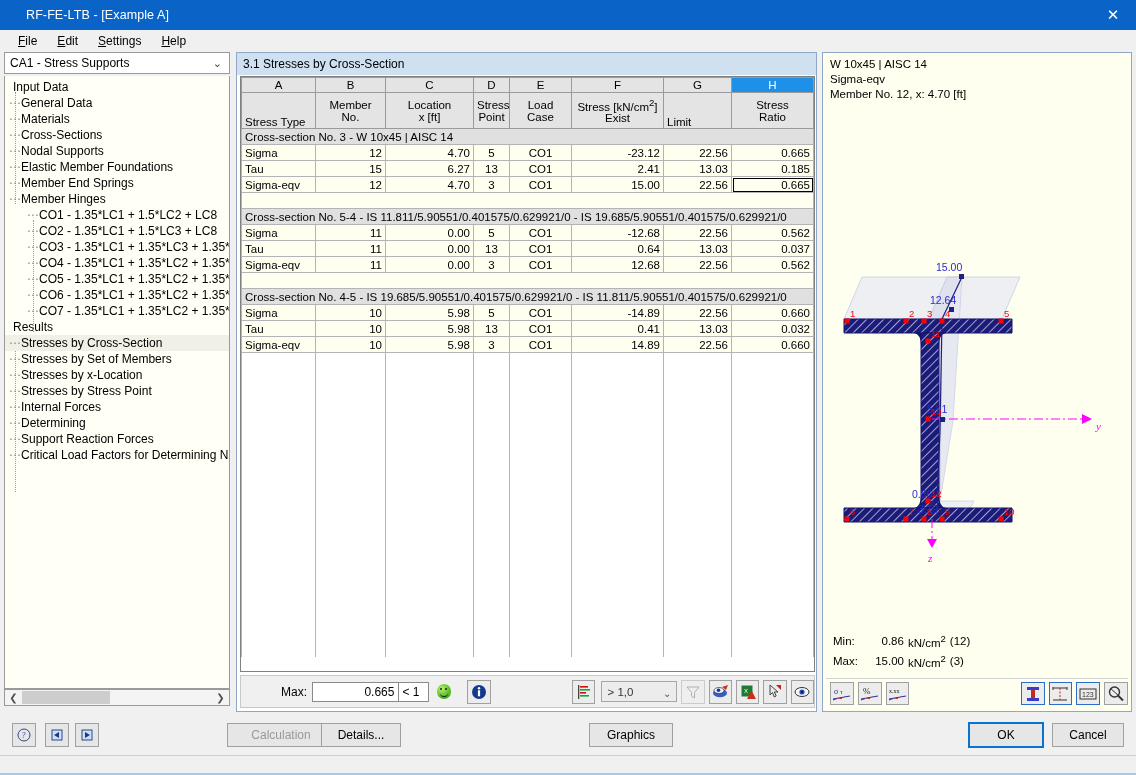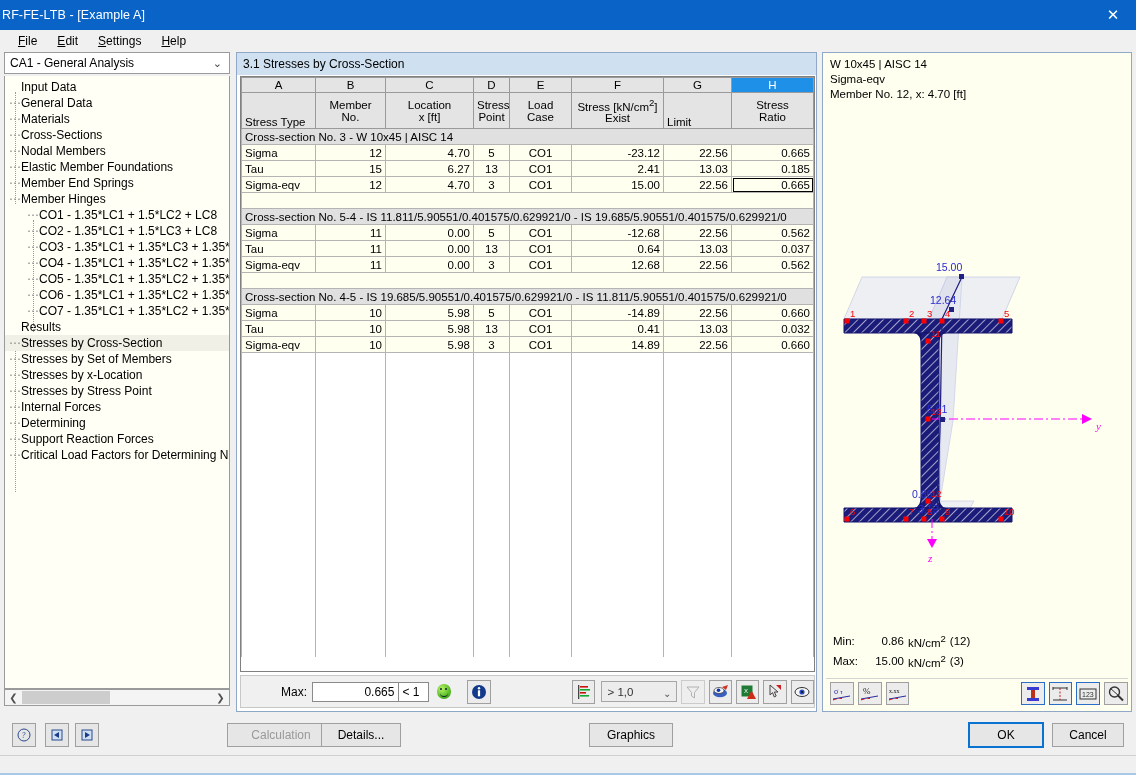--- a/index.html
+++ b/index.html
@@ -10,21 +10,21 @@
     font-size:12px;
     background:#f0f0f0;
     overflow:hidden;
     -webkit-font-smoothing: none;
   }
   
   #titlebar {
     height:30px; background:#0a64c8; color:#fff;
     display:flex; align-items:center; position:relative;
   }
-  #titlebar .title { padding-left:2px; font-size:12.5px; letter-spacing:.1px;}
+  #titlebar .title { padding-left:26px; font-size:12.5px; letter-spacing:.1px;}
   #titlebar .close {
     position:absolute; right:0; top:0; width:46px; height:30px;
     display:flex; align-items:center; justify-content:center;
     font-size:15px; color:#fff; cursor:pointer;
   }
   
   #menubar { height:22px; background:#f0f0f0; display:flex; align-items:center; padding-left:8px; }
   #menubar .mi { padding:2px 10px; font-size:12px; color:#000; cursor:default; }
   #menubar .mi u { text-decoration:underline; }
 
@@ -38,21 +38,21 @@
     display:flex; align-items:center; padding-left:5px; font-size:12px;
     position:relative;
   }
   #combo .arrow { position:absolute; right:7px; top:4px; color:#444; font-size:11px; }
   #tree {
     position:absolute; top:24px; left:0; width:226px; height:613px;
     border:1px solid #9a9a9a; border-top:none; background:#fffff5;
     overflow:hidden; padding-top:3px;
   }
   .tnode { height:16px; line-height:16px; font-size:12px; white-space:nowrap; padding-left:4px; color:#000;}
-  .tnode.l1 { padding-left:16px; }
+  .tnode.l1 { padding-left:8px; }
   .tnode.l2 { padding-left:16px; position:relative;}
   .tnode.l3 { padding-left:34px; position:relative;}
   .tnode.l2:before { content:"⋯"; position:absolute; left:4px; color:#888; letter-spacing:-1px;}
   .tnode.l3:before { content:"⋯"; position:absolute; left:22px; color:#888; letter-spacing:-1px;}
   .tnode.sel { background:#f0f0e6; }
   .vdots { position:absolute; left:10px; width:1px; border-left:1px dotted #999; }
   .expander {
     display:inline-block; width:9px; height:9px; border:1px solid #777;
     background:#fff; text-align:center; line-height:7px; font-size:9px;
     margin-right:3px; position:relative; top:1px; color:#000;
@@ -155,33 +155,33 @@
   <div class="mi"><u>F</u><span>ile</span></div>
   <div class="mi"><u>E</u>dit</div>
   <div class="mi"><u>S</u>ettings</div>
   <div class="mi"><u>H</u>elp</div>
 </div>
 
 <div id="main">
 
   <div id="leftpanel">
     <div id="combo">
-      <span>CA1 - General Analysis</span>
+      <span>CA1 - Stress Supports</span>
       <span class="arrow">⌄</span>
     </div>
     <div id="tree">
       <div class="vdots" style="top:16px;height:112px;"></div>
       <div class="vdots" style="left:28px;top:144px;height:112px;"></div>
       <div class="vdots" style="top:272px;height:144px;"></div>
       <div id="treeitems">
           <div class="tnode l1"><span>Input Data</span></div>
           <div class="tnode l2"><span>General Data</span></div>
           <div class="tnode l2"><span>Materials</span></div>
           <div class="tnode l2"><span>Cross-Sections</span></div>
-          <div class="tnode l2"><span>Nodal Members</span></div>
+          <div class="tnode l2"><span>Nodal Supports</span></div>
           <div class="tnode l2"><span>Elastic Member Foundations</span></div>
           <div class="tnode l2"><span>Member End Springs</span></div>
           <div class="tnode l2"><span>Member Hinges</span></div>
           <div class="tnode l3"><span>CO1 - 1.35*LC1 + 1.5*LC2 + LC8</span></div>
           <div class="tnode l3"><span>CO2 - 1.35*LC1 + 1.5*LC3 + LC8</span></div>
           <div class="tnode l3"><span>CO3 - 1.35*LC1 + 1.35*LC3 + 1.35*</span></div>
           <div class="tnode l3"><span>CO4 - 1.35*LC1 + 1.35*LC2 + 1.35*</span></div>
           <div class="tnode l3"><span>CO5 - 1.35*LC1 + 1.35*LC2 + 1.35*</span></div>
           <div class="tnode l3"><span>CO6 - 1.35*LC1 + 1.35*LC2 + 1.35*</span></div>
           <div class="tnode l3"><span>CO7 - 1.35*LC1 + 1.35*LC2 + 1.35*</span></div>

